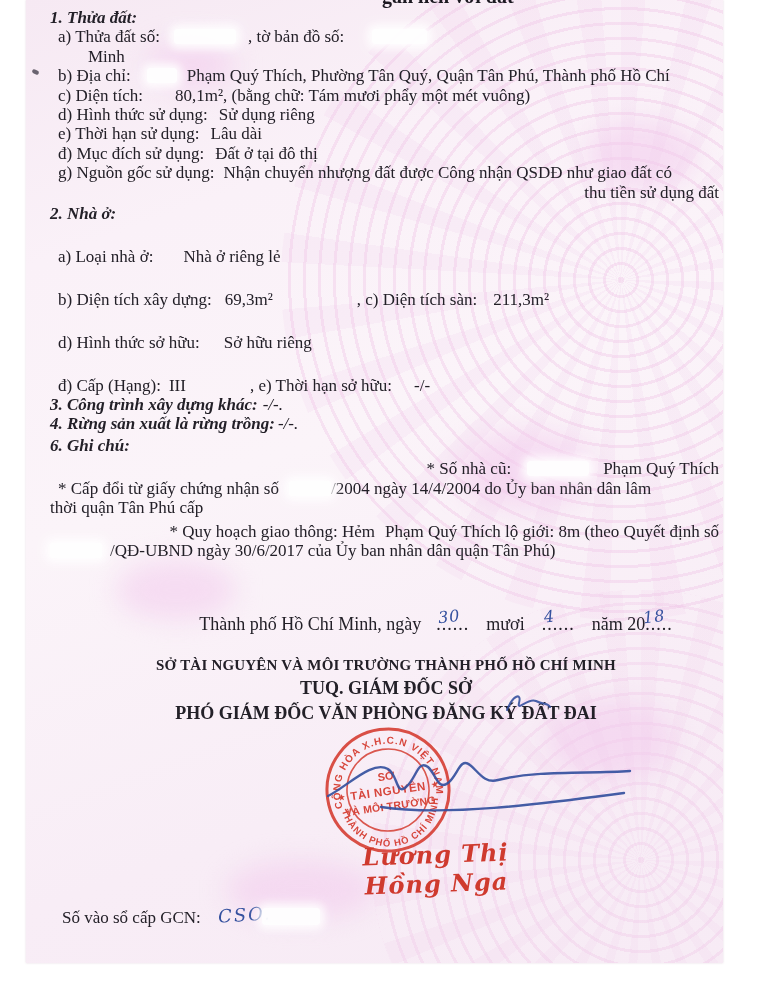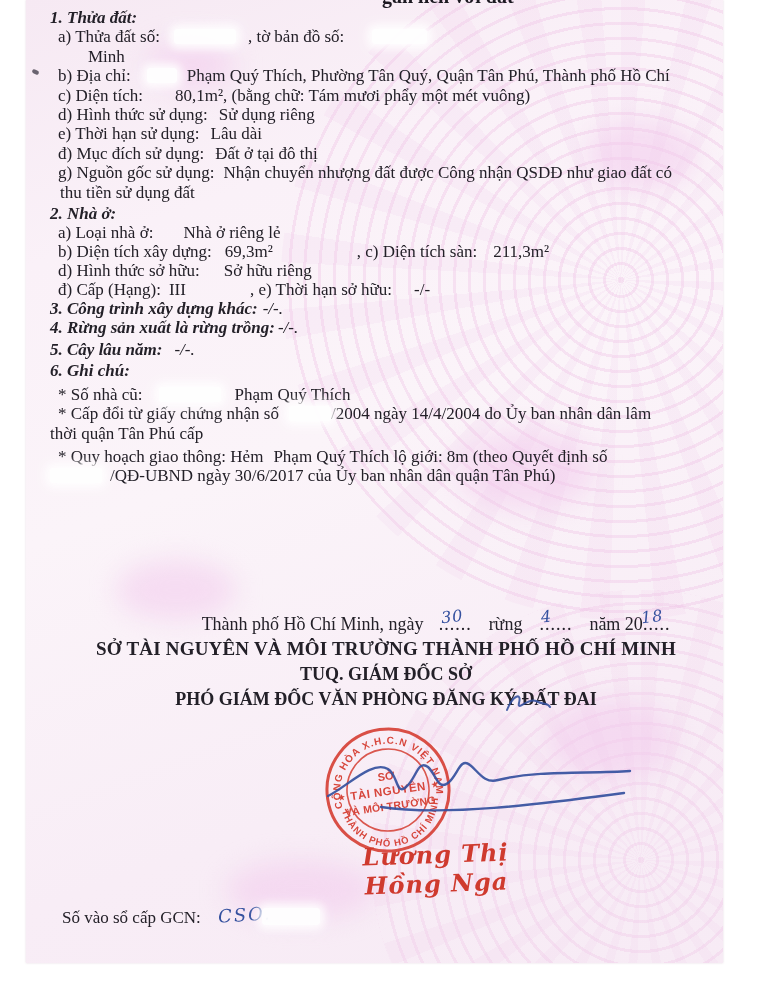--- a/index.html
+++ b/index.html
@@ -15,38 +15,38 @@
         repeating-conic-gradient(rgba(240,200,233,.16) 0deg 5deg, rgba(255,255,255,0) 5deg 13deg);
       filter:blur(.4px);}
   .wm1{left:255px;top:-60px;width:680px;height:680px;}
   .wm2{left:345px;top:590px;width:540px;height:540px;opacity:.85;}
   .blot{position:absolute;border-radius:50%;background:rgba(242,203,236,.55);filter:blur(13px);}
   .content{position:absolute;left:24px;top:2px;right:4px;font-size:17px;line-height:19.4px;}
   .ln{white-space:nowrap;}
   .sec{font-weight:bold;font-style:italic;}
   .s1t{margin-top:6px;}
   .s2t{margin-top:2px;line-height:19px;}
-  .lh19{line-height:19px;}
+  .lh19{line-height:19px;margin-top:24px;}
   .sp2{margin-top:2px;}
-  .sp4{margin-top:4px;}
+  .sp4{margin-top:4px;text-align:right;}
   .ind{padding-left:8px;}
   .wrap1{padding-left:38px;}
-  .wrap2{padding-left:10px;}
+  .wrap2{padding-left:10px;text-align:right;}
   .gap{display:inline-block;}
   .redact{display:inline-block;height:15px;vertical-align:-2px;background:#ffffff;
           box-shadow:0 0 8px 5px rgba(255,255,255,.92);border-radius:4px;opacity:.96;}
   .val{}
   .clip-head{position:absolute;top:-15px;left:356px;font-weight:bold;font-size:20px;color:#1d1a22;}
   
   .sigblock{position:absolute;left:40px;top:614px;width:640px;text-align:center;}
   .daterow{font-size:18px;padding-left:100px;position:relative;}
   .dots{letter-spacing:1px;position:relative;display:inline-block;}
   .hand{font-family:"DejaVu Serif",serif;font-style:italic;color:#35519f;}
   .hd{position:absolute;top:-7px;left:2px;font-size:16px;transform:rotate(-6deg);white-space:nowrap;}
-  .org{font-weight:bold;font-size:19px;margin-top:3px;letter-spacing:.2px;}
+  .org{font-weight:bold;font-size:15px;margin-top:22px;letter-spacing:.2px;}
   .tuq{font-weight:bold;font-size:18px;margin-top:4px;text-align:center;}
   .deputy{font-weight:bold;font-size:18px;margin-top:4px;}
   .stamp{position:absolute;left:296px;top:724px;width:132px;height:132px;transform:rotate(-8deg);opacity:.92;}
   .sig-svg{position:absolute;left:300px;top:744px;width:312px;height:72px;}
   .tuq-squiggle{position:absolute;left:478px;top:690px;width:48px;height:26px;}
   .signer{position:absolute;left:295px;top:840px;width:230px;text-align:center;
           font-family:"DejaVu Serif",serif;font-style:italic;font-weight:bold;
           font-size:24px;color:#cf3a2e;transform:rotate(-2deg);letter-spacing:1px;}
   .footer{position:absolute;left:36px;top:908px;font-size:17px;}
   .gcn-hand{position:absolute;left:192px;top:904px;font-size:18px;letter-spacing:2px;transform:rotate(-4deg);}
@@ -83,37 +83,36 @@
     <div class="ln ind wrap2">thu tiền sử dụng đất</div>
 
     <div class="ln sec s2t">2. Nhà ở:</div>
     <div class="ln ind lh19"><span>a) Loại nhà ở:</span><span class="gap" style="width:30px"></span><span class="val">Nhà ở riêng lẻ</span></div>
     <div class="ln ind lh19"><span>b) Diện tích xây dựng:</span><span class="gap" style="width:13px"></span><span class="val">69,3m²</span><span class="gap" style="width:84px"></span><span>, c) Diện tích sàn:</span><span class="gap" style="width:16px"></span><span class="val">211,3m²</span></div>
     <div class="ln ind lh19"><span>d) Hình thức sở hữu:</span><span class="gap" style="width:24px"></span><span class="val">Sở hữu riêng</span></div>
     <div class="ln ind lh19"><span>đ) Cấp (Hạng):</span><span class="gap" style="width:8px"></span><span class="val">III</span><span class="gap" style="width:64px"></span><span>, e) Thời hạn sở hữu:</span><span class="gap" style="width:22px"></span><span class="val">-/-</span></div>
 
     <div class="ln sec"><span>3. Công trình xây dựng khác:</span><span class="gap" style="width:5px"></span><span style="font-weight:normal">-/-.</span></div>
     <div class="ln sec"><span>4. Rừng sản xuất là rừng trồng:</span><span class="gap" style="width:3px"></span><span style="font-weight:normal">-/-.</span></div>
-    <div class="ln sec sp2"><span>5. Cây lâu năm:</span><span class="gap" style="width:12px"></span><span style="font-weight:normal">-/-.</span></div>
     <div class="ln sec sp2">6. Ghi chú:</div>
 
     <div class="ln ind sp4"><span>* Số nhà cũ:</span><span class="gap" style="width:16px"></span><span class="redact" style="width:62px"></span><span class="gap" style="width:14px"></span><span class="val">Phạm Quý Thích</span></div>
     <div class="ln ind"><span>* Cấp đổi từ giấy chứng nhận số</span><span class="gap" style="width:10px"></span><span class="redact" style="width:42px"></span><span>/2004 ngày 14/4/2004 do Ủy ban nhân dân lâm</span></div>
     <div class="ln">thời quận Tân Phú cấp</div>
     <div class="ln ind sp4"><span>* Quy hoạch giao thông: Hẻm</span><span class="gap" style="width:10px"></span><span class="val">Phạm Quý Thích lộ giới: 8m (theo Quyết định số</span></div>
     <div class="ln"><span class="redact" style="width:52px"></span><span class="gap" style="width:8px"></span><span>/QĐ-UBND ngày 30/6/2017 của Ủy ban nhân dân quận Tân Phú)</span></div>
   </div>
 
   <div class="sigblock">
     <div class="daterow">
       <span>Thành phố Hồ Chí Minh, ngày</span>
       <span class="gap" style="width:6px"></span>
       <span class="dots"><span>......</span><span class="hand hd">30</span></span>
       <span class="gap" style="width:8px"></span>
-      <span>rừng</span>
+      <span>mươi</span>
       <span class="gap" style="width:8px"></span>
       <span class="dots"><span>......</span><span class="hand hd">4</span></span>
       <span class="gap" style="width:8px"></span>
       <span>năm 20</span><span class="dots"><span>.....</span><span class="hand hd" style="left:-2px">18</span></span>
     </div>
     <div class="org">SỞ TÀI NGUYÊN VÀ MÔI TRƯỜNG THÀNH PHỐ HỒ CHÍ MINH</div>
     <div class="tuq">TUQ. GIÁM ĐỐC SỞ</div>
     <div class="deputy">PHÓ GIÁM ĐỐC VĂN PHÒNG ĐĂNG KÝ ĐẤT ĐAI</div>
   </div>
 

